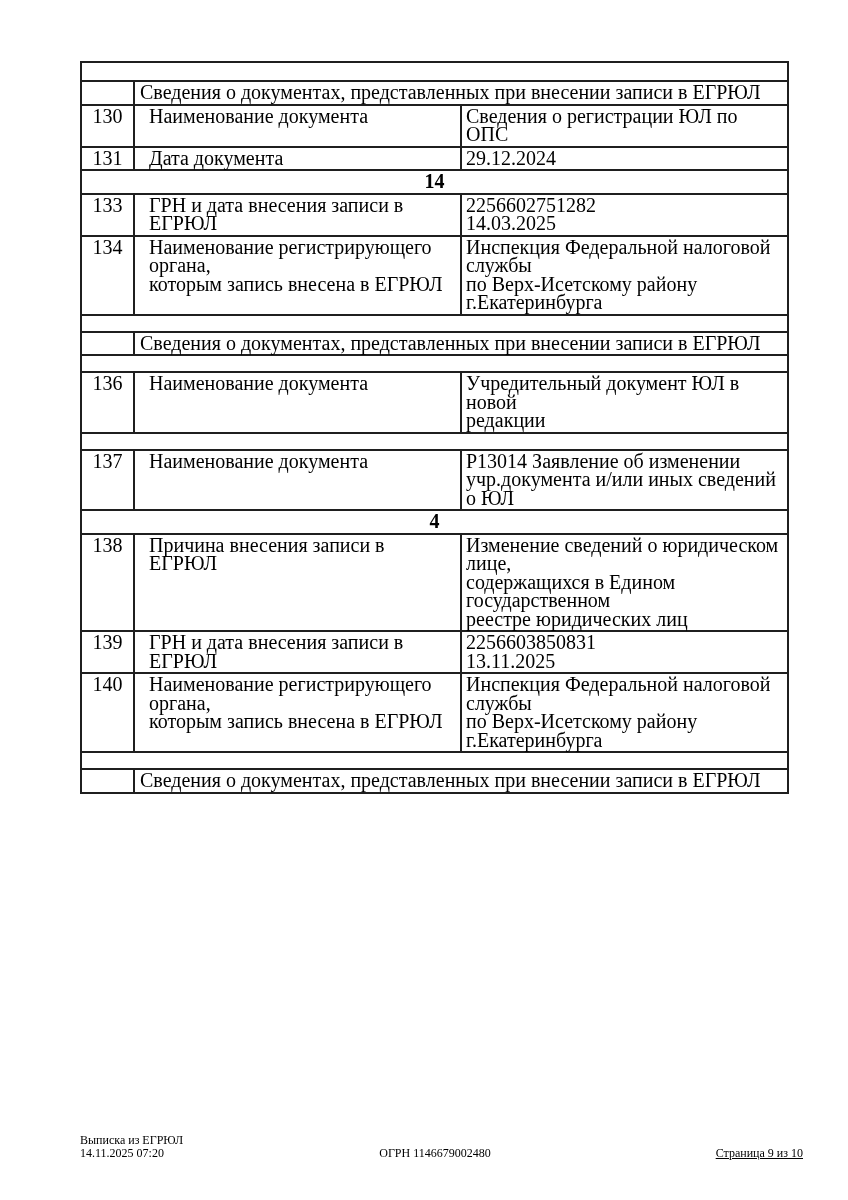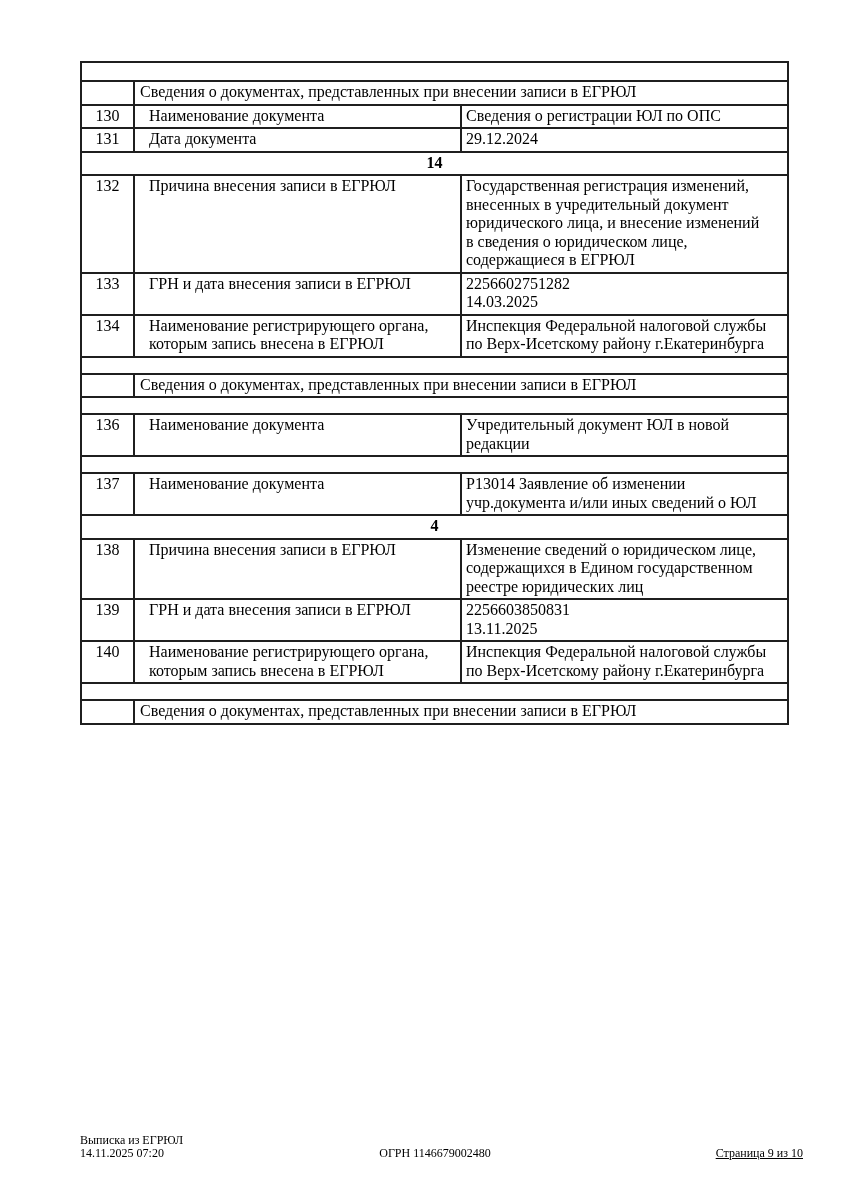--- a/index.html
+++ b/index.html
@@ -12,21 +12,21 @@
     color: #000000;
     overflow: hidden;
   }
   .doc-table {
     position: absolute;
     left: 80px;
     top: 61px;
     width: 707px;
     border-collapse: collapse;
     table-layout: fixed;
-    font-size: 16px;
+    font-size: 20px;
     line-height: 18.5px;
   }
   .doc-table td {
     border: 2px solid #1f1f1f;
     vertical-align: top;
     padding: 1px 4px 2px 4px;
     white-space: pre-line;
   }
   .doc-table td.num {
     text-align: center;
@@ -108,29 +108,20 @@
     <tr>
       <td class="num">131</td>
       <td class="label">Дата документа</td>
       <td class="value">29.12.2024</td>
     </tr>
 
     <tr>
       <td class="group" colspan="3">14</td>
     </tr>
 
-    <tr>
-      <td class="num">132</td>
-      <td class="label">Причина внесения записи в ЕГРЮЛ</td>
-      <td class="value">Государственная регистрация изменений,
-внесенных в учредительный документ
-юридического лица, и внесение изменений
-в сведения о юридическом лице,
-содержащиеся в ЕГРЮЛ</td>
-    </tr>
 
     <tr>
       <td class="num">133</td>
       <td class="label">ГРН и дата внесения записи в ЕГРЮЛ</td>
       <td class="value">2256602751282
 14.03.2025</td>
     </tr>
 
     <tr>
       <td class="num">134</td>

